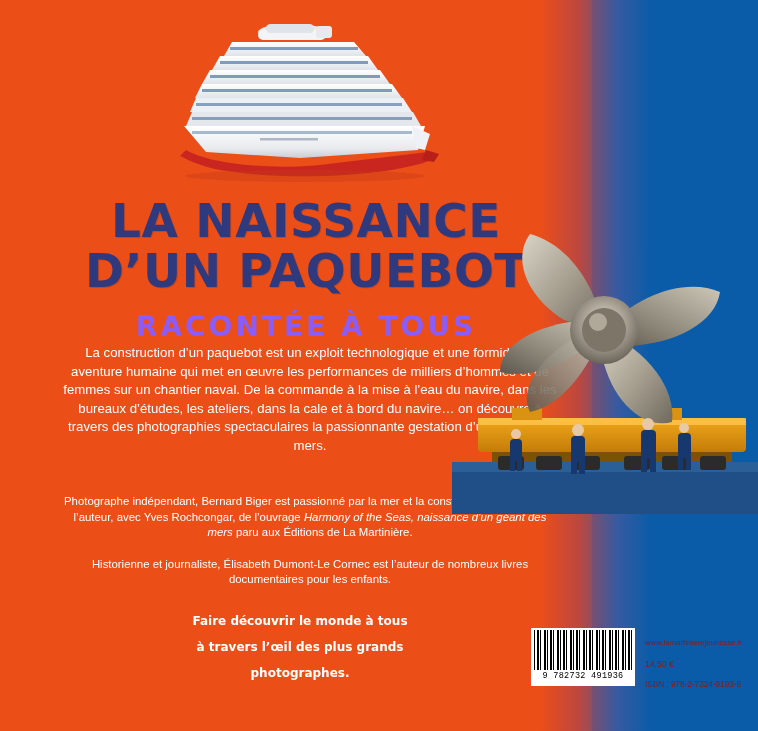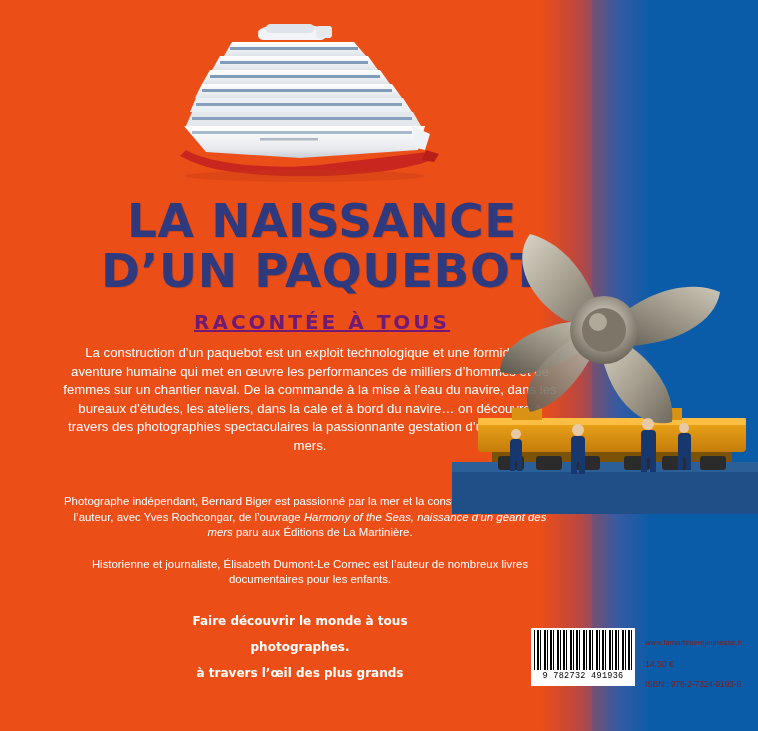--- a/index.html
+++ b/index.html
@@ -41,42 +41,41 @@
   .ship-wrap {
     position: absolute;
     left: 140px; top: 10px;
     width: 300px; height: 180px;
   }
   .ship-svg { display: block; }
 
   
   .title-block {
     position: absolute;
-    left: 16px; top: 196px;
+    left: 0; top: 196px;
     width: 612px;
     text-align: center;
   }
   .title-line {
     font-family: "DejaVu Sans", sans-serif;
     font-weight: bold;
     font-size: 47px;
     line-height: 50px;
     letter-spacing: 0.5px;
     color: #2e3a7d;
     margin: 0;
     text-shadow: 1px 1px 0 rgba(0,0,0,0.12);
   }
   .subtitle {
     margin-top: 14px;
     font-family: "DejaVu Sans", sans-serif;
     font-weight: bold;
-    font-size: 20px;
+    font-size: 28px;
     letter-spacing: 3px;
-    color: #701a75;
-    text-decoration: underline;
+    color: #8b5cf6;
   }
 
   
   .blurb {
     position: absolute;
     left: 60px; top: 344px;
     width: 500px;
     text-align: center;
     color: #ffffff;
     font-family: "Liberation Sans", sans-serif;
@@ -229,22 +228,22 @@
 
   <div class="blurb">La construction d’un paquebot est un exploit technologique et une formidable aventure humaine qui met en œuvre les performances de milliers d’hommes et de femmes sur un chantier naval. De la commande à la mise à l’eau du navire, dans les bureaux d’études, les ateliers, dans la cale et à bord du navire… on découvre à travers des photographies spectaculaires la passionnante gestation d’un géant des mers.</div>
 
   <div class="credits">
     <p><span>Photographe indépendant, Bernard Biger est passionné par la mer et la construction navale. Il est l’auteur, avec Yves Rochcongar, de l’ouvrage </span><span class="italic">Harmony of the Seas, naissance d’un géant des mers</span><span> paru aux Éditions de La Martinière.</span></p>
     <p class="gap">Historienne et journaliste, Élisabeth Dumont-Le Cornec est l’auteur de nombreux livres documentaires pour les enfants.</p>
   </div>
 
   <div class="tagline">
     <div>Faire découvrir le monde à tous</div>
+    <div>à travers l’œil des plus grands</div>
     <div>photographes.</div>
-    <div>à travers l’œil des plus grands</div>
   </div>
 
   <div class="propeller-wrap">
     <svg width="306" height="302" viewBox="0 0 306 302" xmlns="http://www.w3.org/2000/svg">
       <defs>
         <radialGradient id="hubg" cx="50%" cy="40%" r="60%">
           <stop offset="0%" stop-color="#e7e2d6"></stop>
           <stop offset="60%" stop-color="#9e978a"></stop>
           <stop offset="100%" stop-color="#6a645a"></stop>
         </radialGradient>

